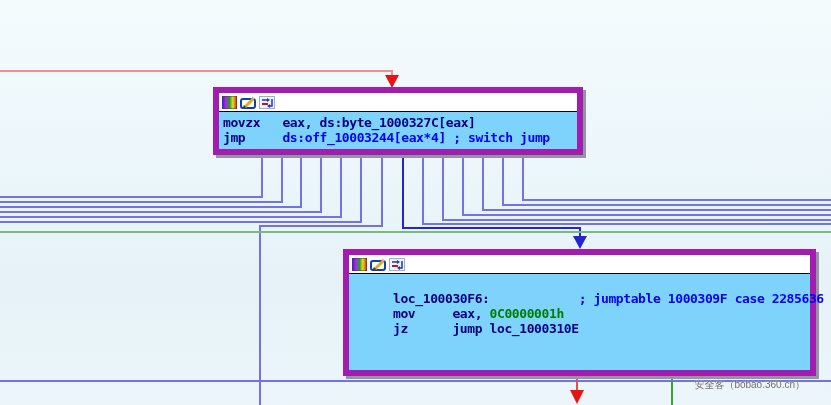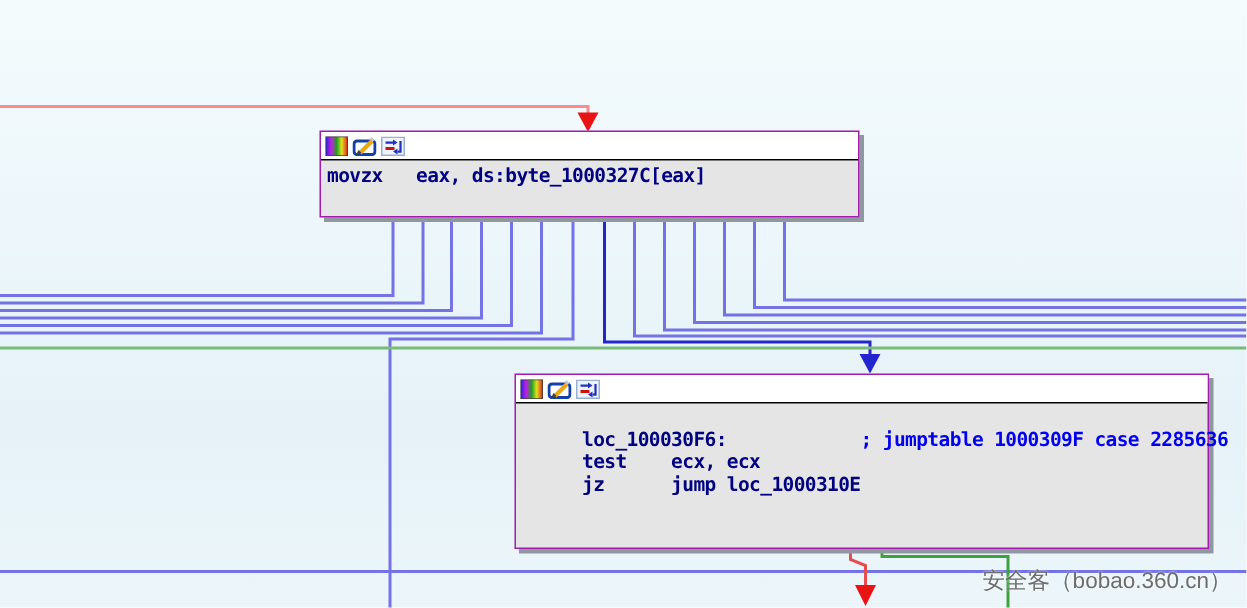--- a/index.html
+++ b/index.html
@@ -6,41 +6,41 @@
   body{
     width:831px;height:405px;overflow:hidden;position:relative;
     background:linear-gradient(180deg,#f4fbfd 0%,#edf7fb 35%,#e6f2f8 70%,#ecf6fa 100%);
     font-family:"DejaVu Sans Mono",monospace;
   }
   #canvas{position:absolute;inset:0;width:831px;height:405px;}
   svg.edges{position:absolute;left:0;top:0;z-index:1;}
   svg.edges polyline{fill:none;stroke-width:2;}
 
   .block{
-    position:absolute;z-index:2;background:#e5e5e5;
-    border:1px solid #a21caf;box-shadow:3px 3px 0 0 #8f989e;
+    position:absolute;z-index:2;background:#7dd3fc;
+    border:6px solid #a21caf;box-shadow:3px 3px 0 0 #8f989e;
   }
   .titlebar{
     height:15px;border-bottom:1px solid #000;background:#fff;
     display:flex;align-items:center;gap:3px;padding:2px 0 1px 3px;
   }
   .titlebar svg{display:block;}
   .code{padding:3px 0 0 4px;}
   .code-line{
     white-space:pre;font-size:13px;font-weight:bold;line-height:15px;
     font-family:"DejaVu Sans Mono",monospace;letter-spacing:-0.4px;
   }
   .code-line span[data-color="navy"]{color:#000080;}
   .code-line span[data-color="blue"]{color:#0000ee;}
   .code-line span[data-color="green"]{color:#007d00;}
   #b2 .code{padding-top:17px;padding-left:44px;}
 
   .watermark{
-    position:absolute;z-index:3;top:378px;right:10px;
-    font-family:"Liberation Sans",sans-serif;font-size:15px;
+    position:absolute;z-index:3;top:378px;right:26px;
+    font-family:"Liberation Sans",sans-serif;font-size:10px;
     color:#6d6d6d;text-shadow:0 0 2px rgba(255,255,255,.9);
   }
 </style>
 </head>
 <body>
 
 <div id="canvas">
 
   <svg class="edges" width="831" height="405">
 
@@ -105,20 +105,21 @@
           <polyline points="3,4 8,4" stroke="#2233bb" stroke-width="1.5" fill="none"></polyline>
           <polygon points="8,2 11,4 8,6" fill="#2233bb"></polygon>
           <line x1="3" y1="8" x2="9" y2="8" stroke="#cc1111" stroke-width="2"></line>
           <polyline points="13,3 13,10 11,10" stroke="#2233bb" stroke-width="1.5" fill="none"></polyline>
           <polygon points="11,8 8,10 11,12" fill="#2233bb"></polygon>
         </svg>
       </span>
     </div>
     <div class="code">
       <div class="code-line"><span data-color="navy">movzx   eax, ds:byte_1000327C[eax]</span></div>
+      <div class="code-line"><span data-color="navy">jmp     </span><span data-color="blue">ds:off_10003244[eax*4]</span><span data-color="blue"> ; switch jump</span></div>
     </div>
   </div>
 
   <div class="block" id="b2" style="left:343px;top:249px;width:461px;height:115px;">
     <div class="titlebar">
       <span>
         <svg width="15" height="13">
             <defs>
           <linearGradient id="rb2" x1="0" y1="0" x2="1" y2="0">
             <stop offset="0" stop-color="#2020f0"></stop>
@@ -146,19 +147,19 @@
           <polyline points="3,4 8,4" stroke="#2233bb" stroke-width="1.5" fill="none"></polyline>
           <polygon points="8,2 11,4 8,6" fill="#2233bb"></polygon>
           <line x1="3" y1="8" x2="9" y2="8" stroke="#cc1111" stroke-width="2"></line>
           <polyline points="13,3 13,10 11,10" stroke="#2233bb" stroke-width="1.5" fill="none"></polyline>
           <polygon points="11,8 8,10 11,12" fill="#2233bb"></polygon>
         </svg>
       </span>
     </div>
     <div class="code">
       <div class="code-line"><span data-color="navy">loc_100030F6:</span><span data-color="navy">            </span><span data-color="blue">; jumptable 1000309F case 2285636</span></div>
-      <div class="code-line"><span data-color="navy">test    ecx, ecx</span></div>
+      <div class="code-line"><span data-color="navy">mov     eax, </span><span data-color="green">0C0000001h</span></div>
       <div class="code-line"><span data-color="navy">jz      jump loc_1000310E</span></div>
     </div>
   </div>
 
   <div class="watermark">安全客（bobao.360.cn）</div>
 </div>
 
 </body></html>

